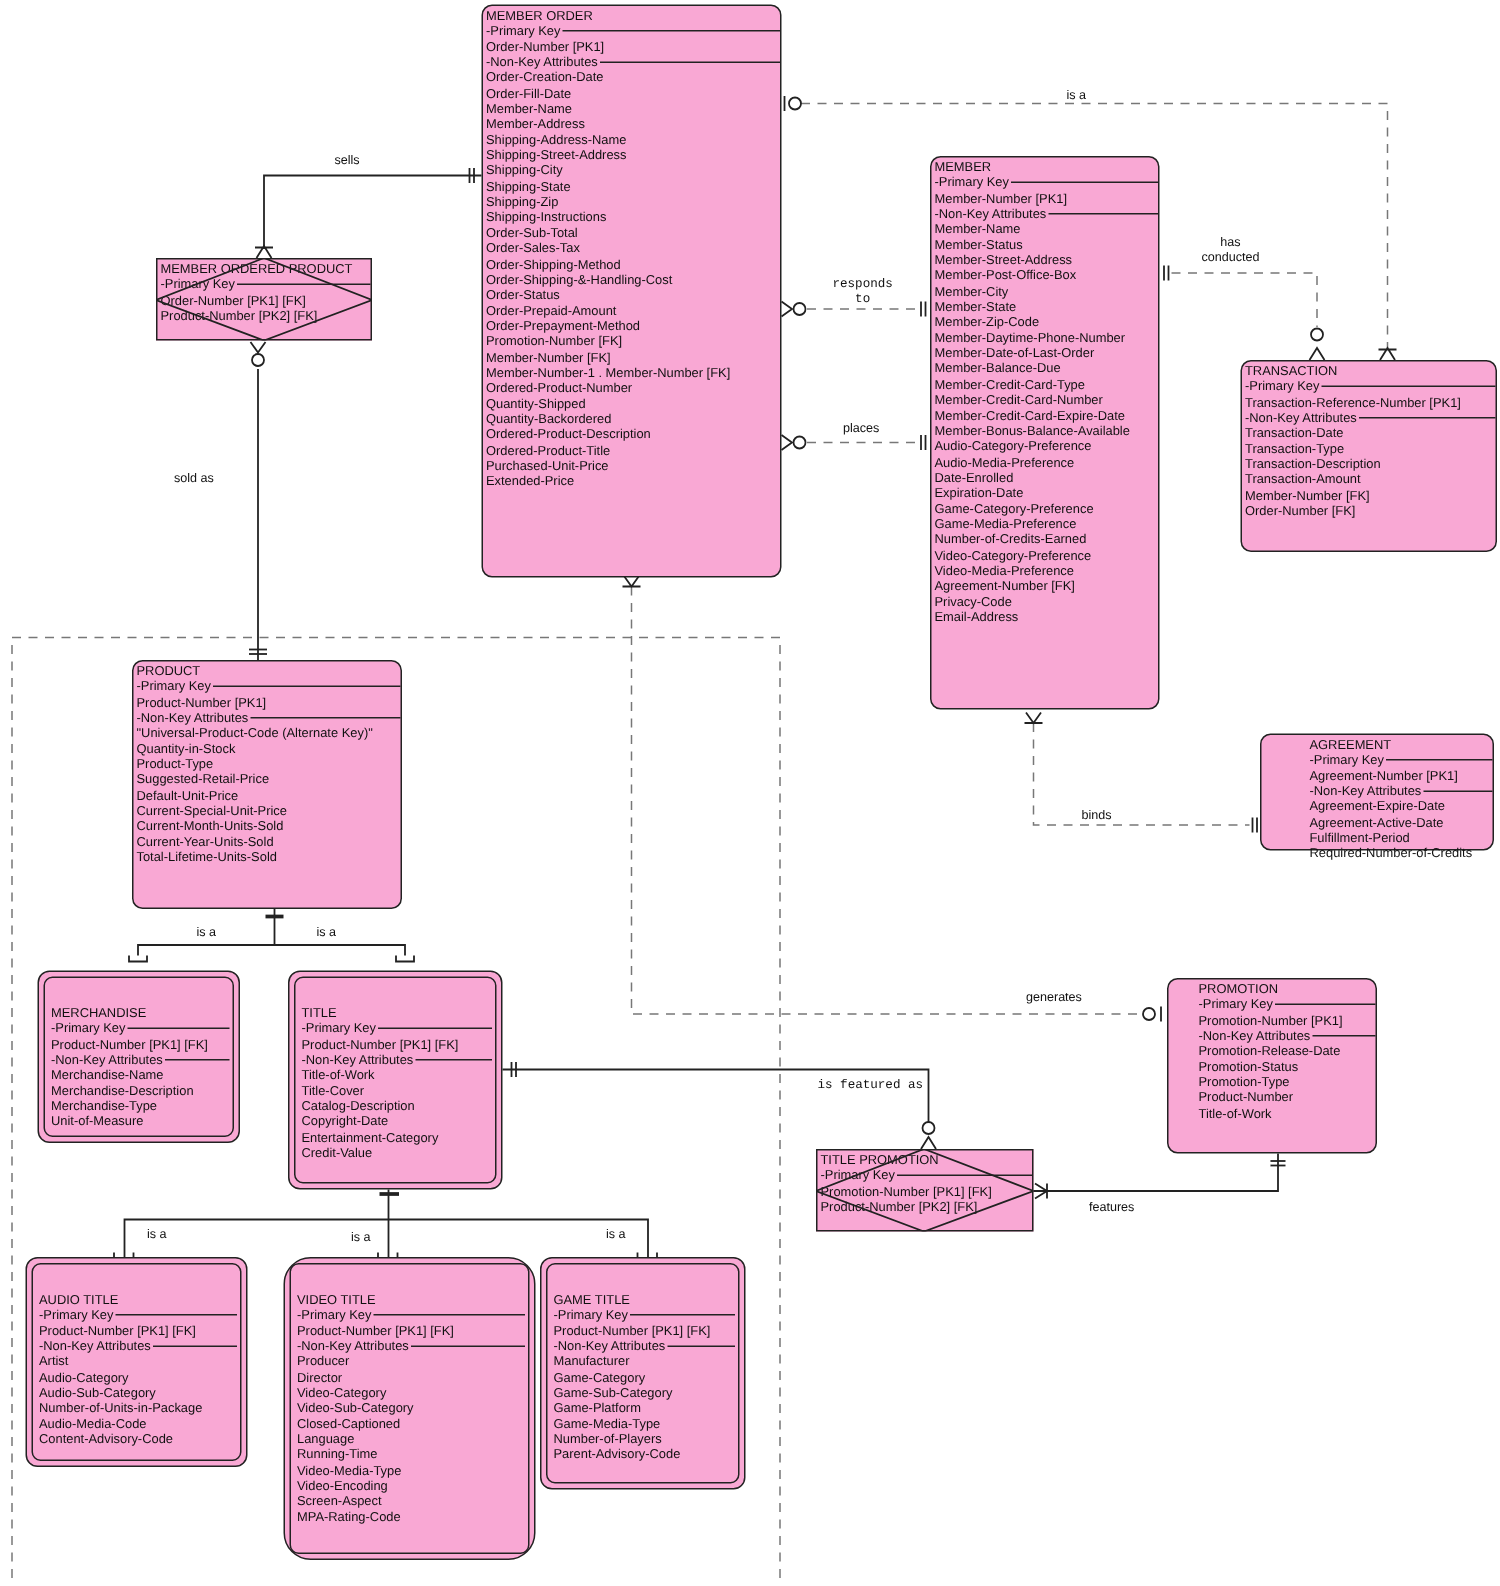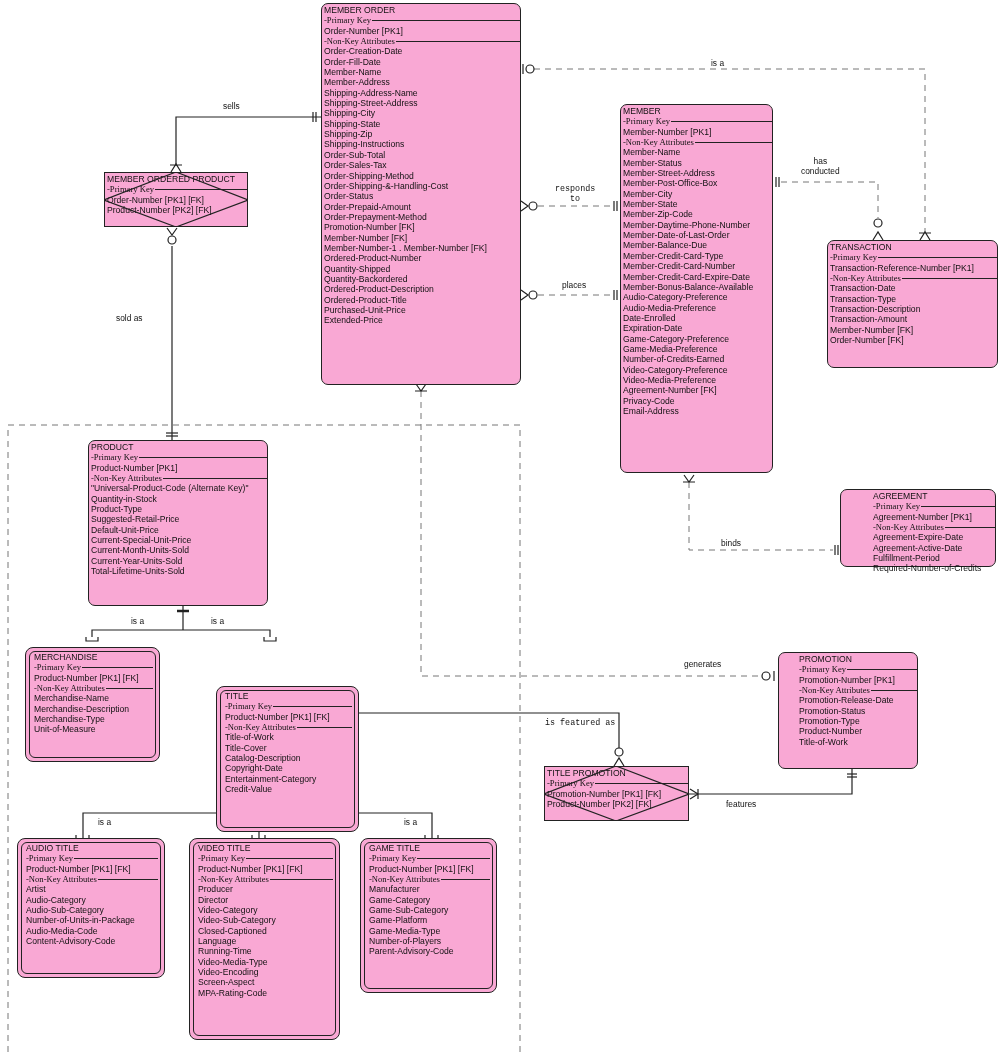--- a/index.html
+++ b/index.html
@@ -3,24 +3,24 @@
 <meta charset="utf-8">
 <style>
   html, body { margin: 0; padding: 0; background: #ffffff; }
   body { width: 1000px; height: 1057px; position: relative; overflow: hidden;
          font-family: "Liberation Sans", sans-serif; color: #111; }
   #wires { position: absolute; left: 0; top: 0; width: 1000px; height: 1057px; pointer-events: none; }
   .entity { position: absolute; background: #f9a8d4; border: 1.4px solid #222; box-sizing: border-box;
             font-size: 8.6px; line-height: 10.35px; padding: 1px 2px; }
   .entity.rounded { border-radius: 7px; }
   .entity.double { border: 1.3px solid #222; border-radius: 8px; padding: 3px; }
-  .entity.double .inner { border: 1.3px solid #222; border-radius: 6px; padding: 0 4px; height: 100%; box-sizing: border-box; }
+  .entity.double .inner { border: 1.3px solid #222; border-radius: 6px; padding: 18px 4px; height: 100%; box-sizing: border-box; }
   .entity.square { border-radius: 0; }
   .ent-title { display: block; white-space: nowrap; }
-  .sec { display: flex; align-items: center; white-space: nowrap; margin-right: -2px; font-family: Liberation Serif, serif; }
+  .sec { display: flex; align-items: center; white-space: nowrap; margin-right: -2px; }
   .sec .lbl { flex: 0 0 auto; }
   .sec .rule { flex: 1 1 auto; height: 0; border-top: 1.2px solid #222; margin-left: 1px; }
   .attr { display: block; white-space: nowrap; }
   .label { position: absolute; font-size: 8.4px; line-height: 10px; text-align: center; white-space: nowrap; }
   .diamond { position: absolute; pointer-events: none; }
 </style>
 </head>
 <body>
 
 <svg id="wires" xmlns="http://www.w3.org/2000/svg" viewBox="0 0 1000 1057">
@@ -279,21 +279,21 @@
         <span class="lbl">-Non-Key Attributes</span>
         <span class="rule"></span>
       </div>
       <span class="attr">Merchandise-Name</span>
       <span class="attr">Merchandise-Description</span>
       <span class="attr">Merchandise-Type</span>
       <span class="attr">Unit-of-Measure</span>
     </div>
   </div>
 
-<div class="entity double" style="left:192px;top:686px;width:143px;height:146px;margin-left:24px;">
+<div class="entity double" style="left:192px;top:647px;width:143px;height:146px;">
     <div class="inner">
       <span class="ent-title">TITLE</span>
       <div class="sec">
         <span class="lbl">-Primary Key</span>
         <span class="rule"></span>
       </div>
       <span class="attr">Product-Number  [PK1]  [FK]</span>
       <div class="sec">
         <span class="lbl">-Non-Key Attributes</span>
         <span class="rule"></span>
@@ -352,21 +352,21 @@
       </div>
       <span class="attr">Artist</span>
       <span class="attr">Audio-Category</span>
       <span class="attr">Audio-Sub-Category</span>
       <span class="attr">Number-of-Units-in-Package</span>
       <span class="attr">Audio-Media-Code</span>
       <span class="attr">Content-Advisory-Code</span>
     </div>
   </div>
 
-<div class="entity double" style="left:189px;top:838px;width:151px;height:202px;">
+<div class="entity double" style="left:189px;top:838px;width:168px;height:202px;border-radius:18px;">
     <div class="inner">
       <span class="ent-title">VIDEO TITLE</span>
       <div class="sec">
         <span class="lbl">-Primary Key</span>
         <span class="rule"></span>
       </div>
       <span class="attr">Product-Number  [PK1]  [FK]</span>
       <div class="sec">
         <span class="lbl">-Non-Key Attributes</span>
         <span class="rule"></span>

